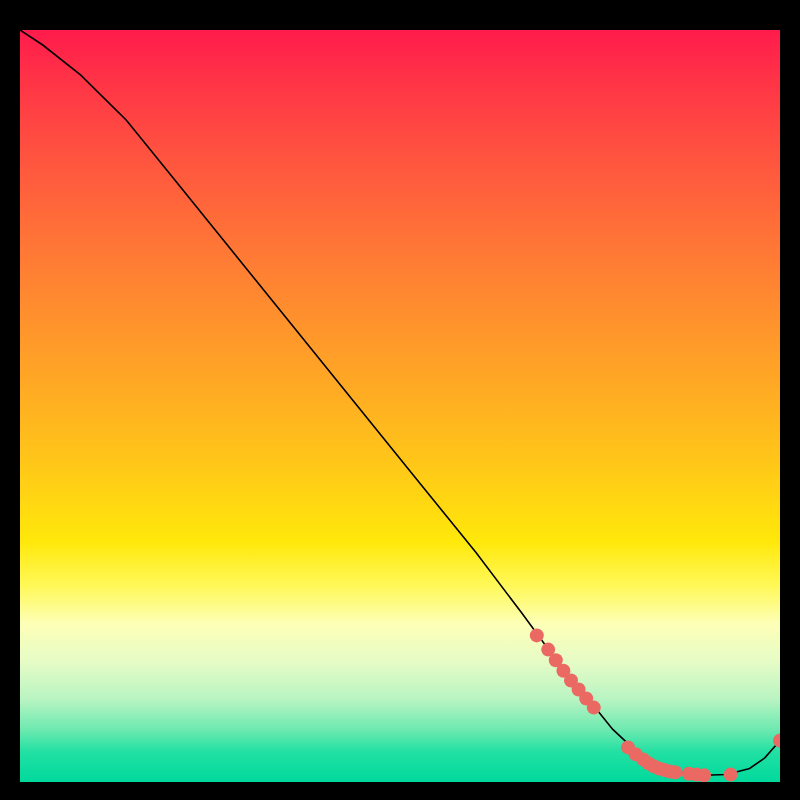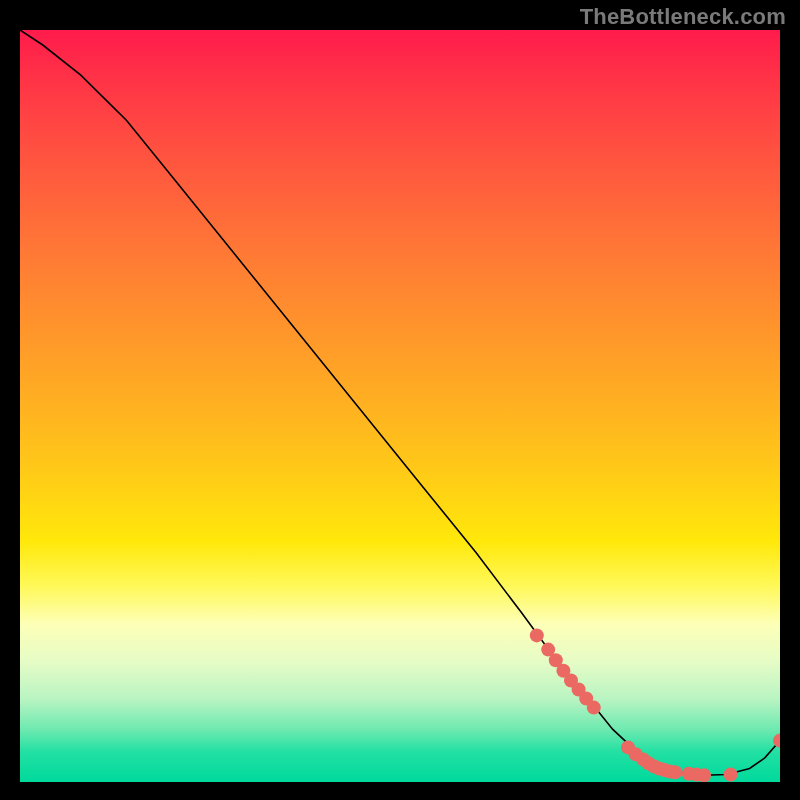--- a/index.html
+++ b/index.html
@@ -67,21 +67,20 @@
   }
   .dot {
     fill: #ea6a63;
     stroke: none;
   }
 </style>
 </head>
 <body>
 
 <div class="frame">
-  <div class="watermark">TheBottleneck.com</div>
   <div class="plot-area">
     <svg class="overlay" viewBox="0 0 760 752" preserveAspectRatio="none">
       <path id="curve-path" class="curve" d="M0.0 0.0 L22.8 15.0 L60.8 45.1 L106.4 90.2 L152.0 146.6 L212.8 221.8 L273.6 297.0 L334.4 372.2 L395.2 447.4 L456.0 522.6 L501.6 582.8 L532.0 624.2 L562.4 661.8 L592.8 699.4 L623.2 727.9 L653.6 741.5 L684.0 745.2 L706.8 744.5 L729.6 738.5 L744.8 727.9 L760.0 710.6 "></path>
       <g id="dots-group">
           <circle class="dot" cx="516.8" cy="605.4" r="7"></circle>
           <circle class="dot" cx="528.2" cy="619.6" r="7"></circle>
           <circle class="dot" cx="535.8" cy="630.2" r="7"></circle>
           <circle class="dot" cx="543.4" cy="640.7" r="7"></circle>
           <circle class="dot" cx="551.0" cy="650.5" r="7"></circle>
           <circle class="dot" cx="558.6" cy="659.5" r="7"></circle>

